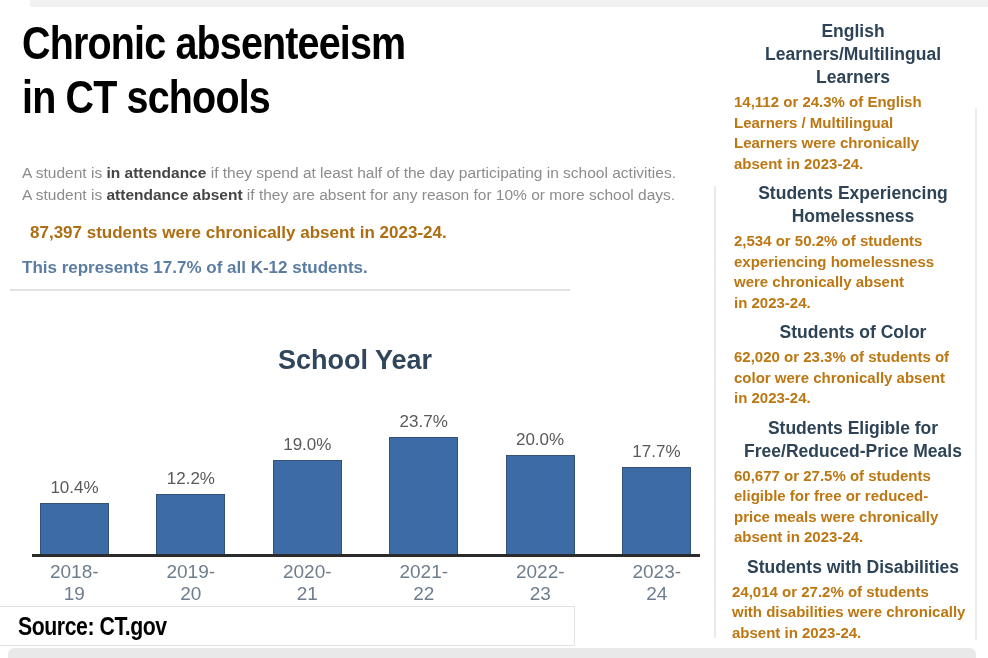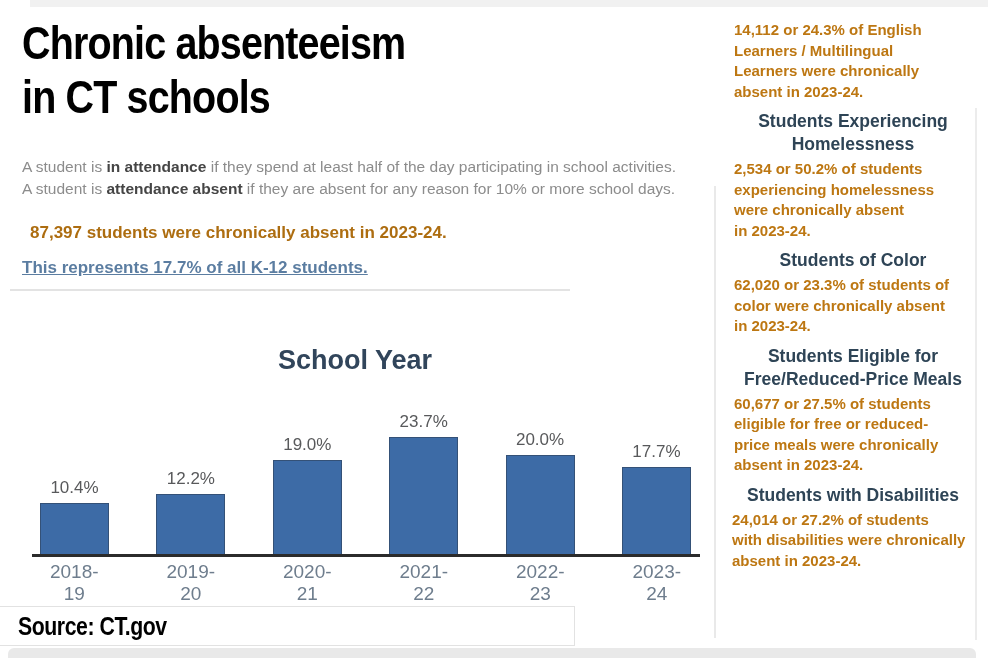--- a/index.html
+++ b/index.html
@@ -12,24 +12,24 @@
   .bottom-strip{position:absolute;left:8px;top:648px;width:968px;height:10px;background:#e9e9e9;border-radius:6px 6px 0 0;}
   .v-line-left{position:absolute;left:714px;top:186px;width:2px;height:452px;background:#e9e9e9;}
   .v-line-right{position:absolute;left:975px;top:108px;width:2px;height:532px;background:#ececec;}
 
   
   .title{
     position:absolute;left:22px;top:16px;margin:0;
     font-size:47px;font-weight:700;color:#000;line-height:54px;letter-spacing:-1px;
     transform:scaleX(0.84);transform-origin:left top;white-space:nowrap;
   }
-  .defs{position:absolute;left:22px;top:156px;font-size:15.5px;color:#8c8c8c;line-height:22px;}
+  .defs{position:absolute;left:22px;top:162px;font-size:15.5px;color:#8c8c8c;line-height:22px;}
   .defs b{color:#454545;}
   .headline{position:absolute;left:22px;top:215px;margin:8px;font-size:17px;font-weight:700;color:#ad6d10;}
-  .subline{position:absolute;left:22px;top:258px;margin:0;font-size:17px;font-weight:700;color:#5b7da1;text-decoration:underline;}
+  .subline{position:absolute;left:22px;top:258px;margin:0;font-size:17px;font-weight:700;color:#5b7da1;}
   .divider{position:absolute;left:10px;top:289px;width:560px;height:2px;background:#e3e3e3;}
 
   
   .chart-title{position:absolute;left:30px;top:303px;width:650px;margin:0;text-align:center;
     font-size:27px;font-weight:700;color:#31455b;line-height:38px;}
   .plot{position:absolute;left:40px;top:408px;width:651px;height:147px;
     display:flex;justify-content:space-between;align-items:flex-end;}
   .bar-col{width:69px;display:flex;flex-direction:column;align-items:center;justify-content:flex-end;}
   .bar-value{font-size:17px;color:#58595b;margin-bottom:5px;}
   .bar{width:100%;box-sizing:border-box;border:1px solid rgba(45,60,80,0.55);}
@@ -107,20 +107,23 @@
       <div class="x-tick">2022-23</div>
       <div class="x-tick">2023-24</div>
     </div>
 
   <div class="source-box">
     <span class="source-text">Source: CT.gov</span>
   </div>
 
   <aside class="sidebar">
       <section class="sb-card">
+        <h3 class="sb-heading">English
+Learners/Multilingual
+Learners</h3>
         <p class="sb-body">14,112 or 24.3% of English
 Learners / Multilingual
 Learners were chronically
 absent in 2023-24.</p>
       </section>
       <section class="sb-card">
         <h3 class="sb-heading">Students Experiencing
 Homelessness</h3>
         <p class="sb-body">2,534 or 50.2% of students
 experiencing homelessness

